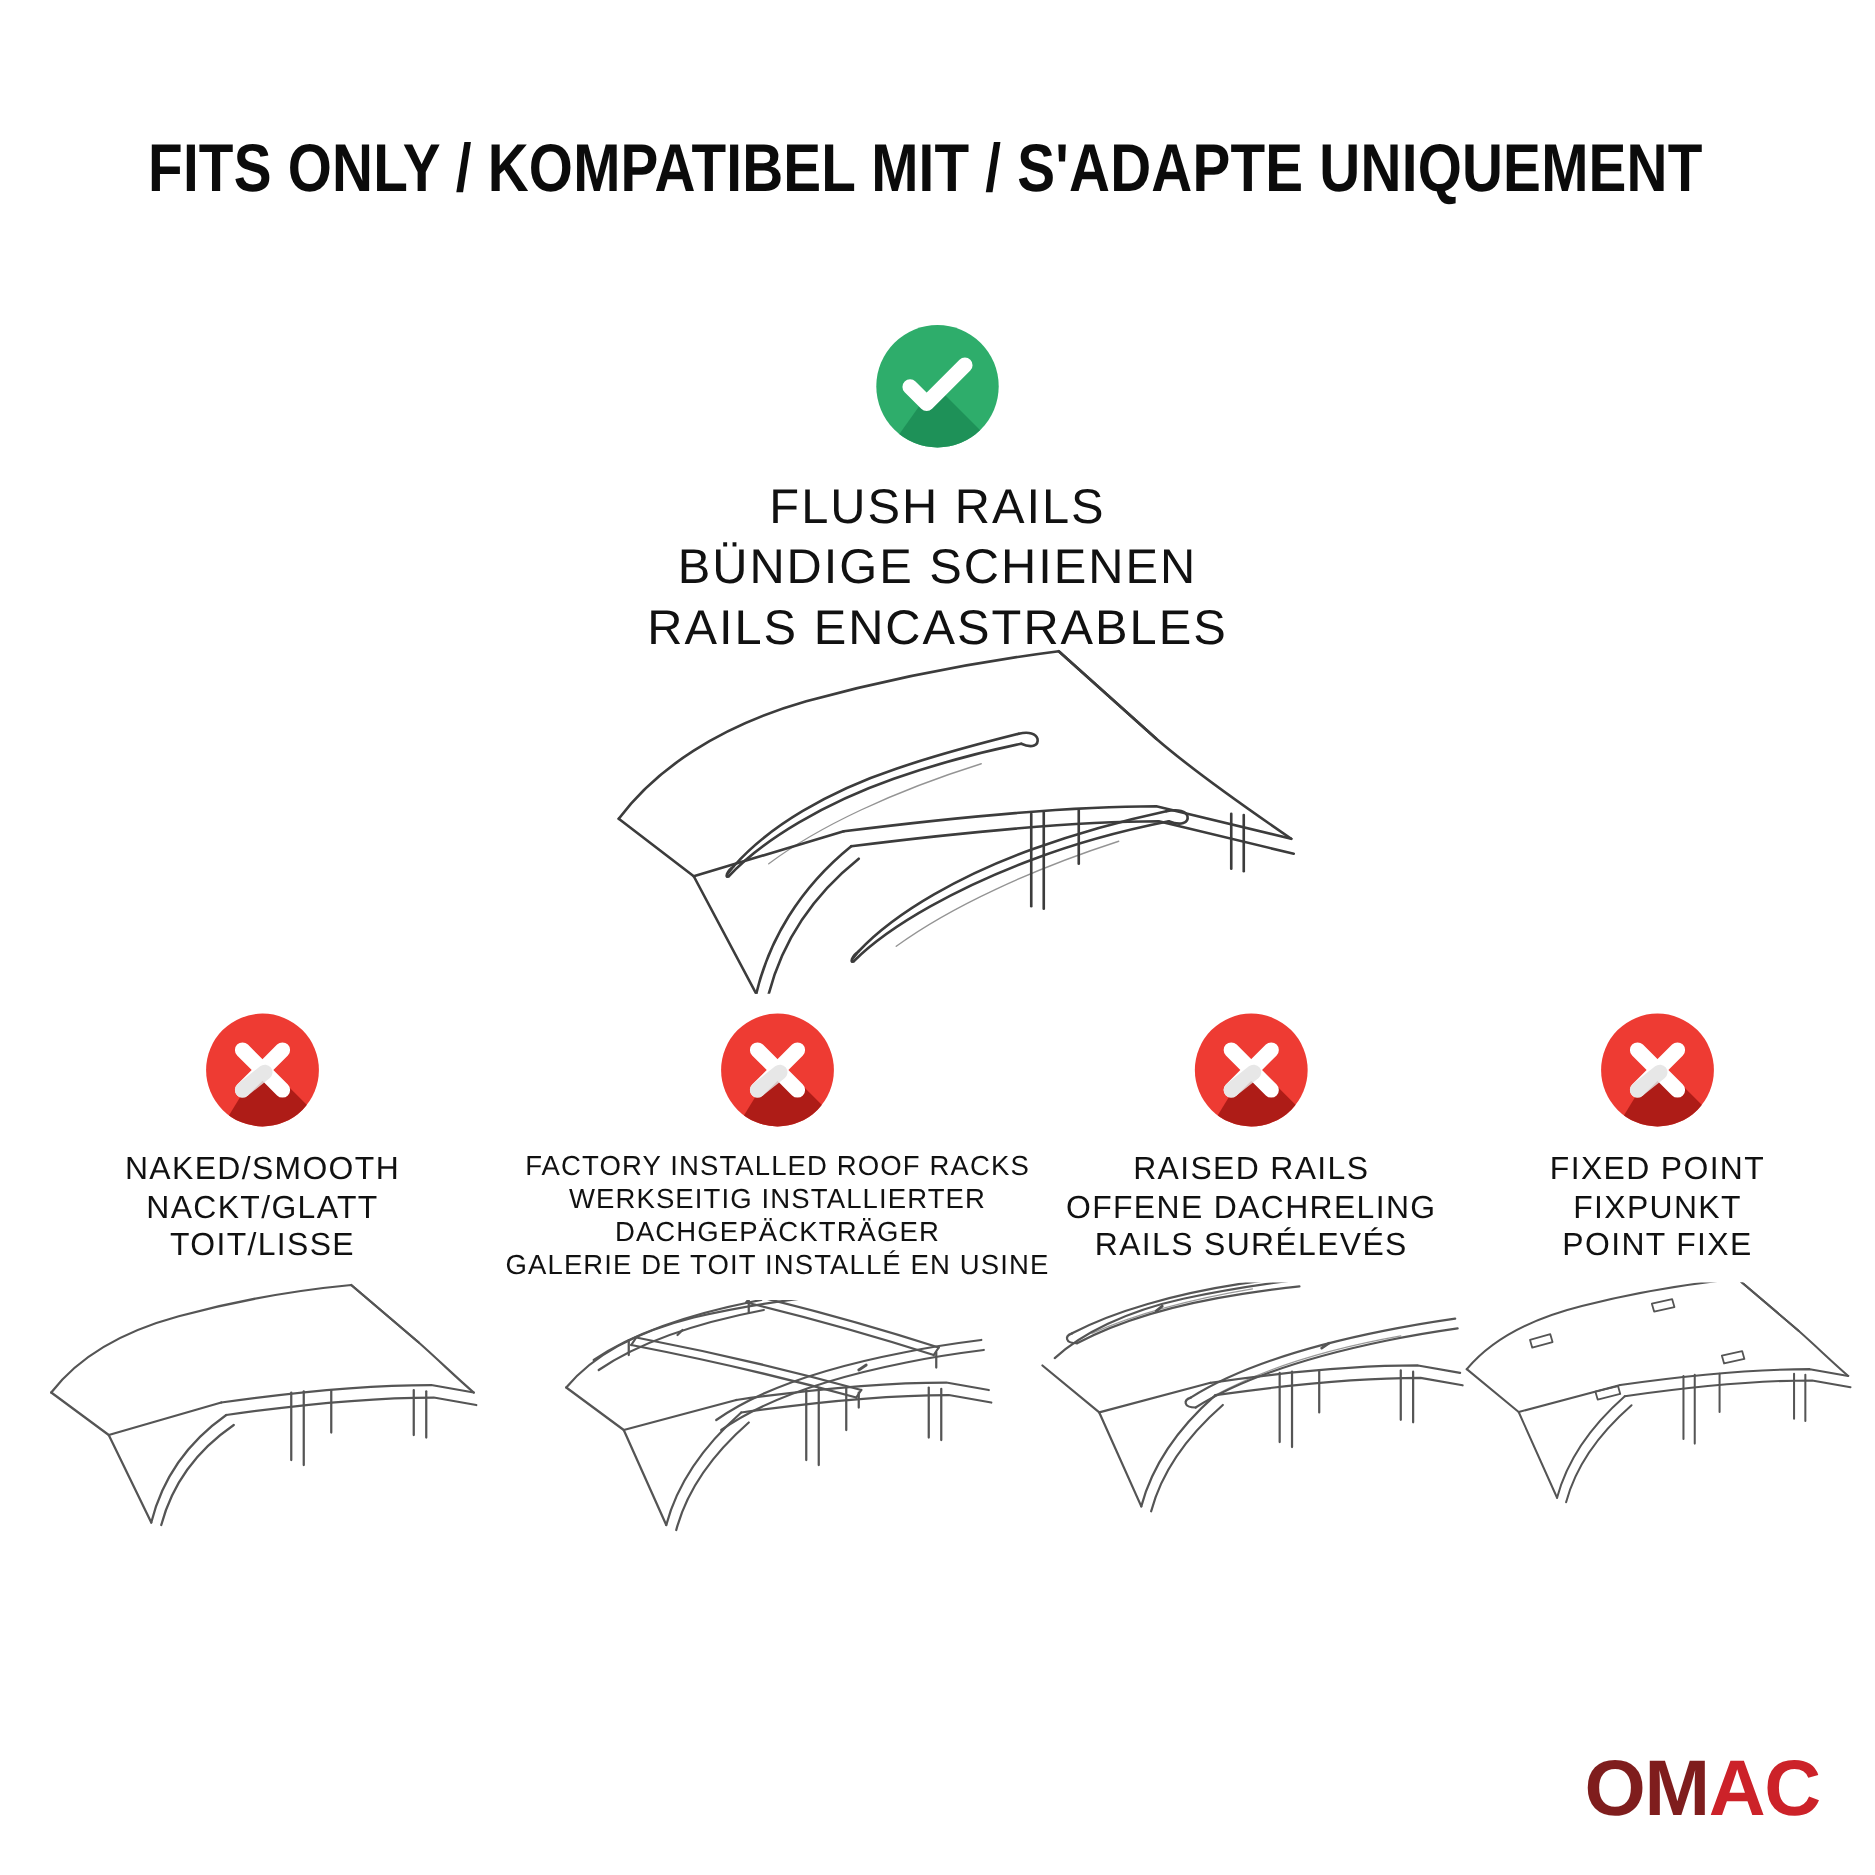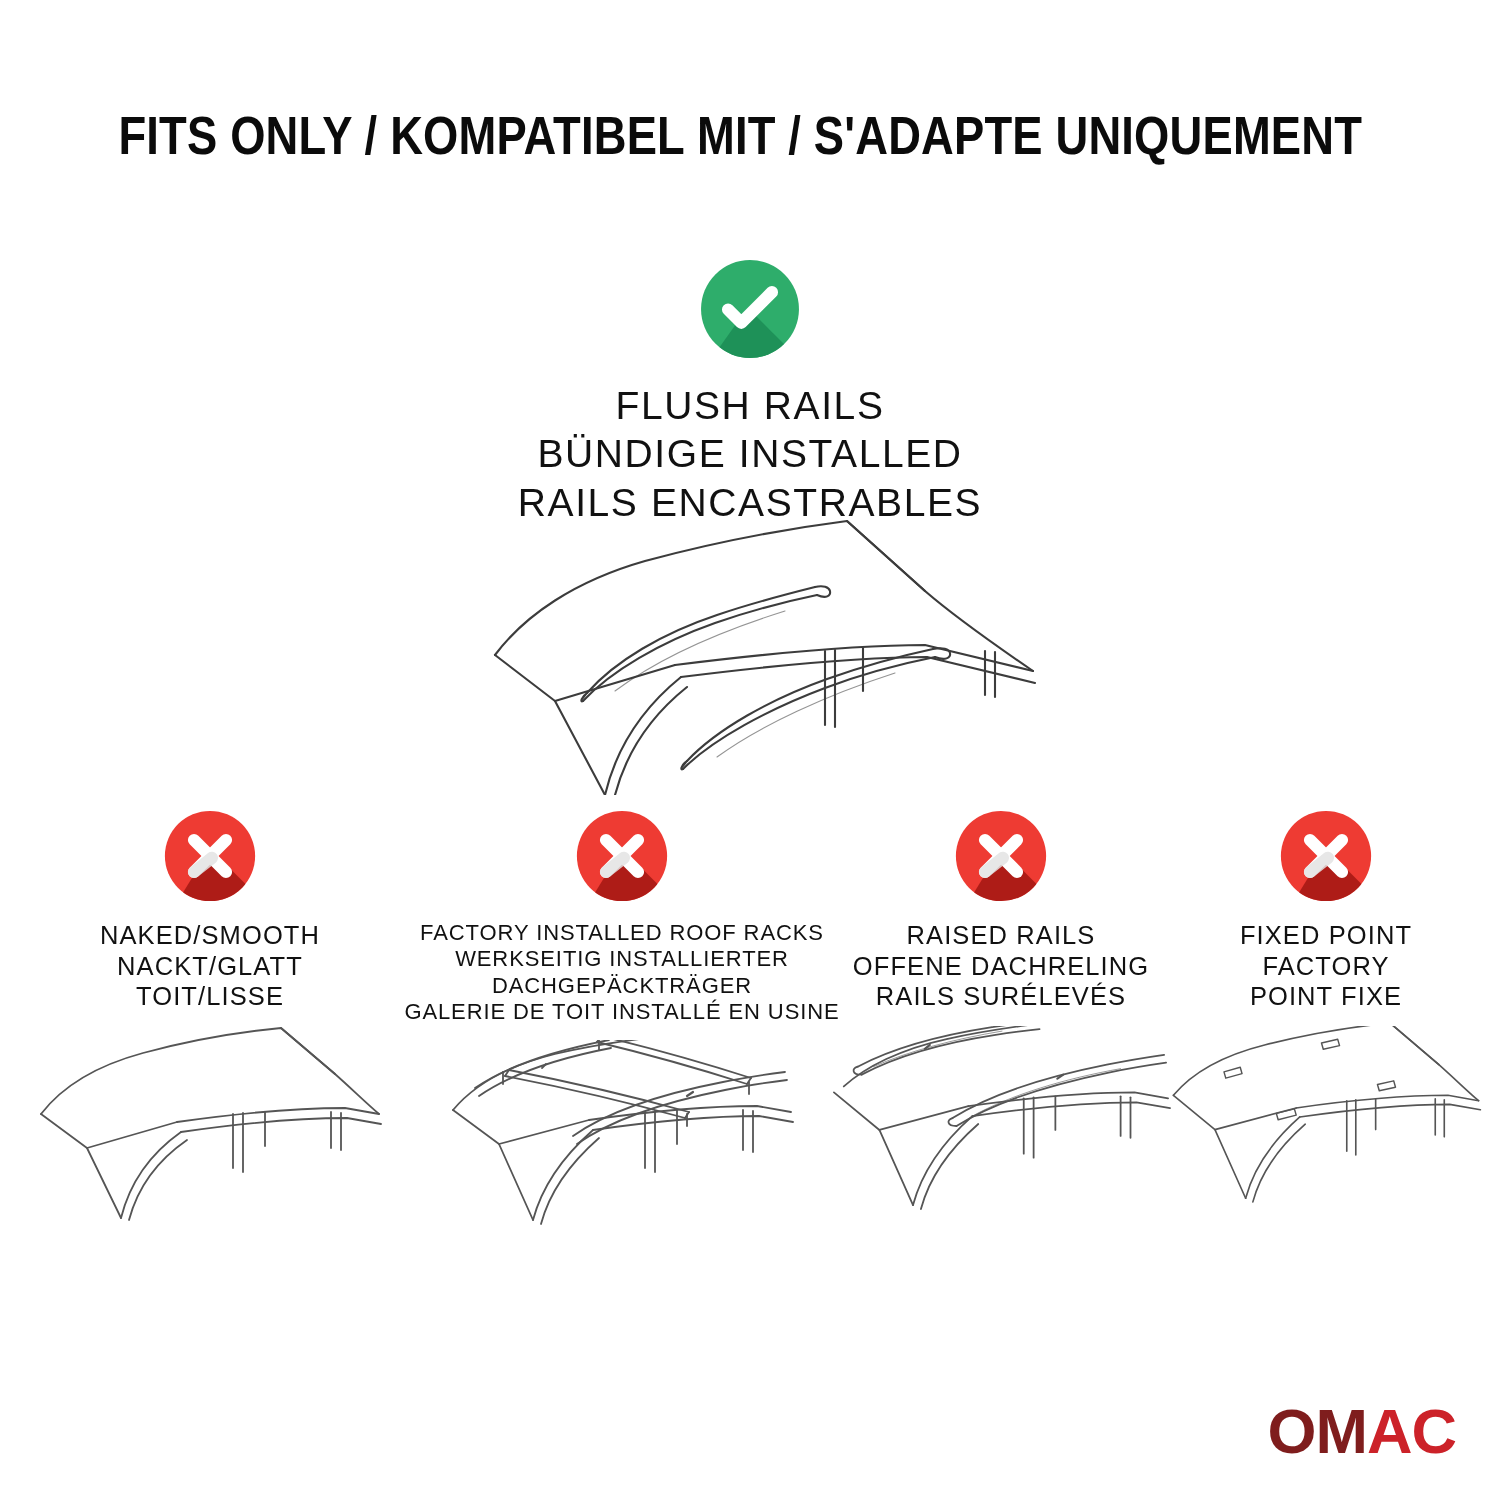--- a/index.html
+++ b/index.html
@@ -162,21 +162,21 @@
       </defs>
       <circle cx="50" cy="50" r="48" fill="#2EAD6B"></circle>
       <g clip-path="url(#okclip)">
         <polygon points="41,58 49,50 70,71 100,101 100,130 -10,130" fill="#1E8F57" opacity="0.95"></polygon>
       </g>
       <path d="M28.5 50.5 L41.5 63.5 L71.5 33.5" fill="none" stroke="#ffffff" stroke-width="12" stroke-linecap="round" stroke-linejoin="round"></path>
     </svg>
 
     <div class="ok-labels">
       <span class="ln">FLUSH RAILS</span>
-      <span class="ln">BÜNDIGE INSTALLED</span>
+      <span class="ln">BÜNDIGE SCHIENEN</span>
       <span class="ln">RAILS ENCASTRABLES</span>
     </div>
   </div>
 
   <svg class="hero-art" viewBox="0 0 600 300">
     <g fill="none" stroke="#3c3c3c" stroke-width="2.1" stroke-linecap="round" stroke-linejoin="round">
 
       <path d="M40 160 C70 120 120 86 190 66 C260 47 330 34 392 26 L470 96 C500 122 540 150 578 176"></path>
       <path d="M392 26 L470 96"></path>
 
@@ -397,21 +397,21 @@
             <line x1="33" y1="33" x2="67" y2="67"></line>
             <line x1="67" y1="33" x2="33" y2="67"></line>
           </g>
           <g stroke="#e3e3e3" stroke-width="13" stroke-linecap="round" clip-path="url(#xc3)">
             <line x1="52" y1="52" x2="33" y2="67" opacity="0.85"></line>
           </g>
         </svg>
       </div>
       <div class="labels">
         <span class="ln">FIXED POINT</span>
-        <span class="ln">FACTORY</span>
+        <span class="ln">FIXPUNKT</span>
         <span class="ln">POINT FIXE</span>
       </div>
       <svg class="art" viewBox="0 0 350 200">
         <g fill="none" stroke="#555555" stroke-width="1.8" stroke-linecap="round" stroke-linejoin="round">
           <path d="M6 66 C26 42 60 22 108 10 C156 -2 204 -10 246 -14 L300 32 C318 48 330 60 344 72"></path>
           <path d="M246 -14 L300 32"></path>
           <path d="M6 66 L52 104 L86 180"></path>
           <path d="M52 104 L142 80"></path>
           <path d="M142 80 C198 72 262 66 310 66 L344 72"></path>
           <path d="M146 90 C202 82 266 76 312 76 L346 82"></path>

